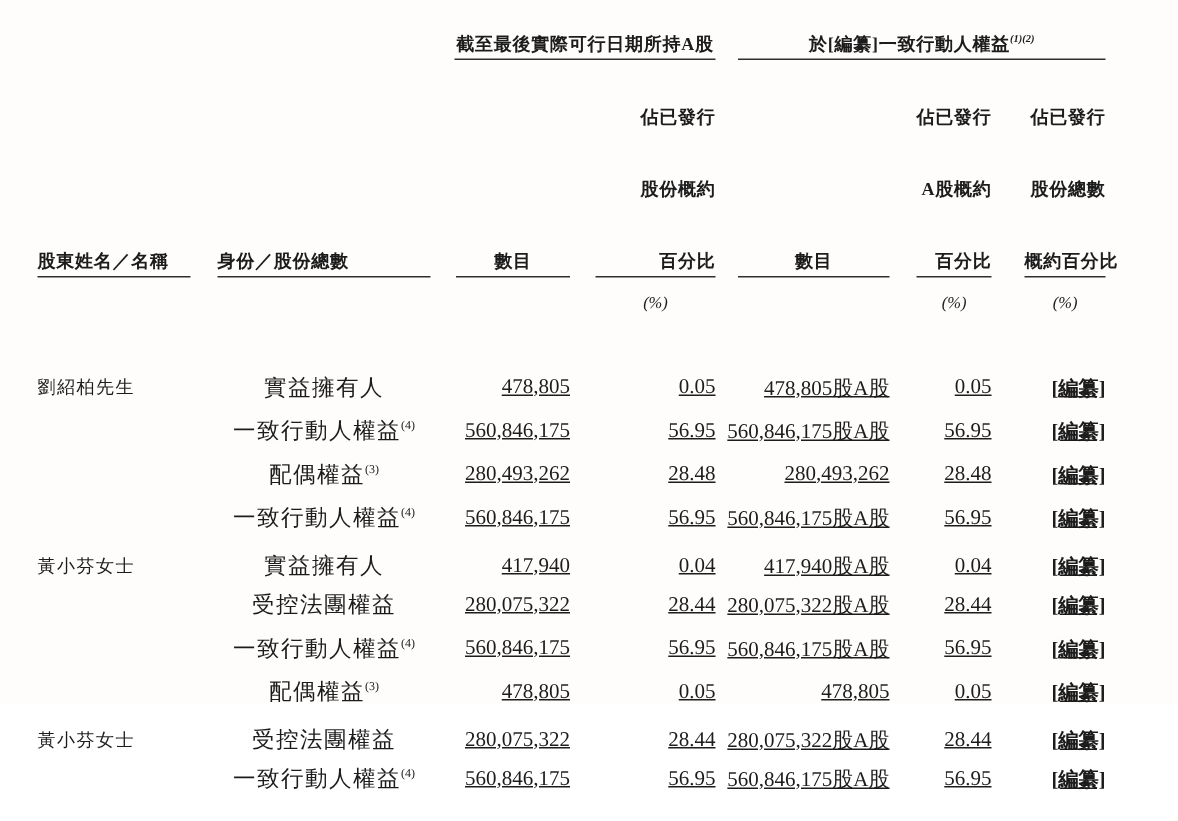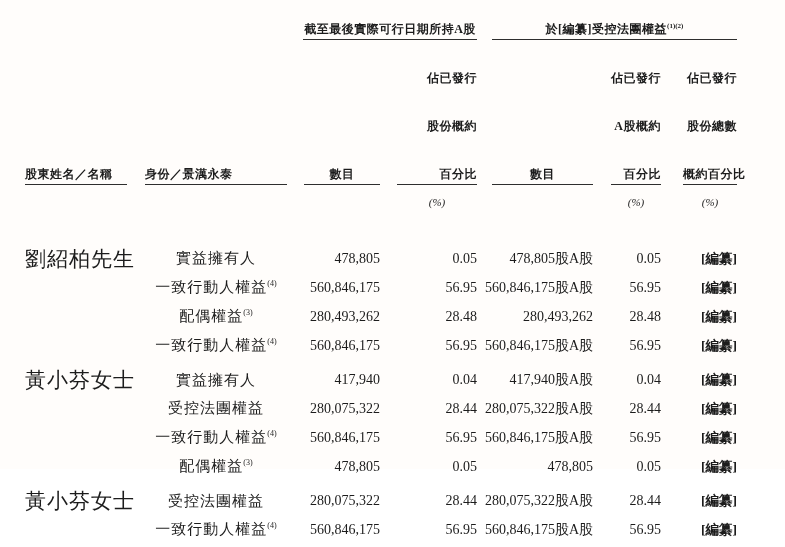--- a/index.html
+++ b/index.html
@@ -14,21 +14,21 @@
     width:712px;margin-left:25px;
   }
   td{padding:0;vertical-align:bottom;overflow:visible;white-space:nowrap;}
 
   
   tr.group-row{height:40px;}
   .grp{border-bottom:1.5px solid #2e2e2e;text-align:center;
        font-size:12px;line-height:17px;padding-bottom:1px;font-weight:bold;letter-spacing:0.5px;}
   .g1{margin-left:16px;}
   .g2{margin-left:15px;}
-  .grp sup{font-size:7px;vertical-align:super;letter-spacing:0;}
+  .grp sup{font-size:7px;vertical-align:super;letter-spacing:0;font-style:italic;}
 
   
   tr.cap-row{height:72px;}
   .hd{border-bottom:1.5px solid #2e2e2e;font-size:12px;line-height:20px;
       font-weight:bold;letter-spacing:0.5px;}
   .hd .ln{display:block;margin-top:28px;}
   .hd1{width:102px;}
   .hd2{width:142px;}
   .hd3{margin-left:17px;text-align:center;}
   .hd4{margin-left:17px;text-align:right;}
@@ -43,24 +43,24 @@
   .u4{margin-left:17px;}
   .u6{margin-left:18px;}
   .u7{margin-left:22px;}
 
   
   tr.spacer{height:21px;}
   tbody tr.data{height:29px;}
   tbody tr.data td{vertical-align:middle;}
   tbody tr.gs td{padding-top:6px;}
   td.name,{font-size:15px;}
-  td.name{font-size:21px;letter-spacing:1px;}
+  td.name{font-size:12px;letter-spacing:1px;}
   td.cap{font-size:15px;letter-spacing:1px;text-align:center;}
   td.cap sup{font-size:8px;letter-spacing:0;vertical-align:super;line-height:0;}
-  td.num{text-align:right;font-size:14px;}
+  td.num{text-align:right;font-size:14px;text-decoration:underline;}
   td.edit span{font-weight:bold;font-size:13.5px;}
 </style>
 </head>
 <body>
 
 <div class="page">
   <table>
     <colgroup>
       <col style="width:120px">
         <col style="width:142px">
@@ -70,32 +70,32 @@
         <col style="width:68px">
       <col style="width:76px">
     </colgroup>
     <thead>
       <tr class="group-row">
         <td colspan="2"></td>
         <td colspan="2">
           <div class="grp g1"><span>截至最後實際可行日期所持A股</span></div>
         </td>
         <td colspan="3">
-          <div class="grp g2"><span>於[編纂]受控法團權益</span><sup>(1)(2)</sup></div>
+          <div class="grp g2"><span>於[編纂]一致行動人權益</span><sup>(1)(2)</sup></div>
         </td>
       </tr>
       <tr class="cap-row">
         <td>
           <div class="hd hd1">
               <span class="ln">股東姓名／名稱</span>
             </div>
         </td>
         <td>
           <div class="hd hd2">
-              <span class="ln">身份／景澫永泰</span>
+              <span class="ln">身份／股份總數</span>
             </div>
         </td>
         <td>
           <div class="hd hd3">
               <span class="ln">數目</span>
             </div>
         </td>
         <td>
           <div class="hd hd4">
             <span class="ln">佔已發行</span>

